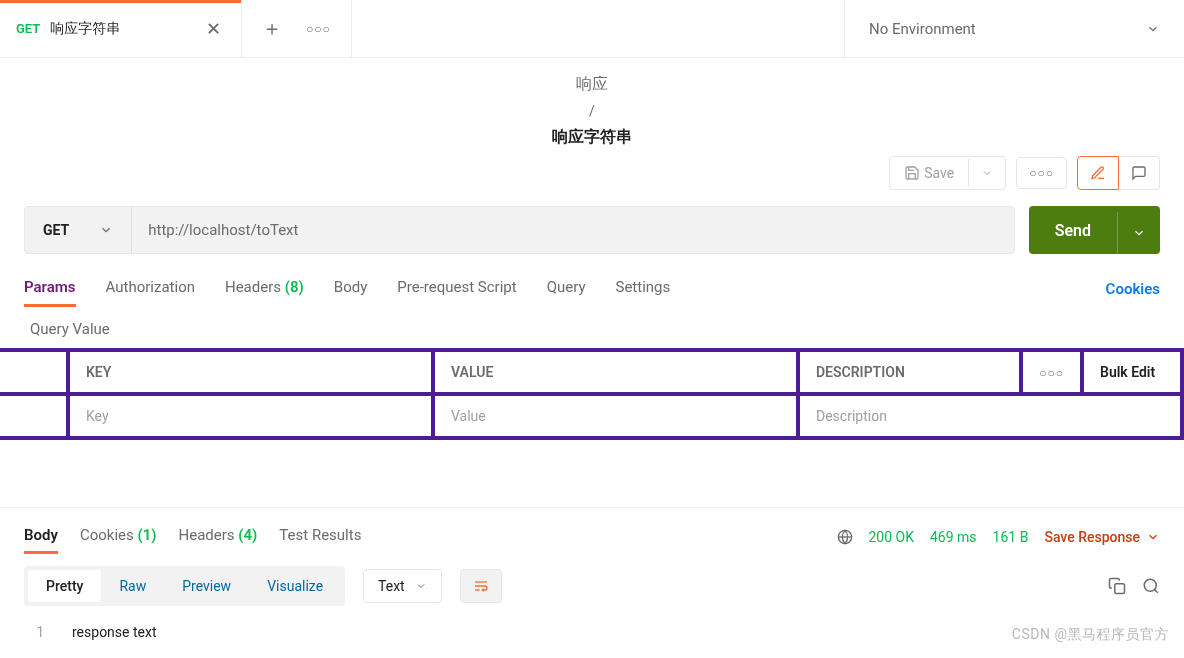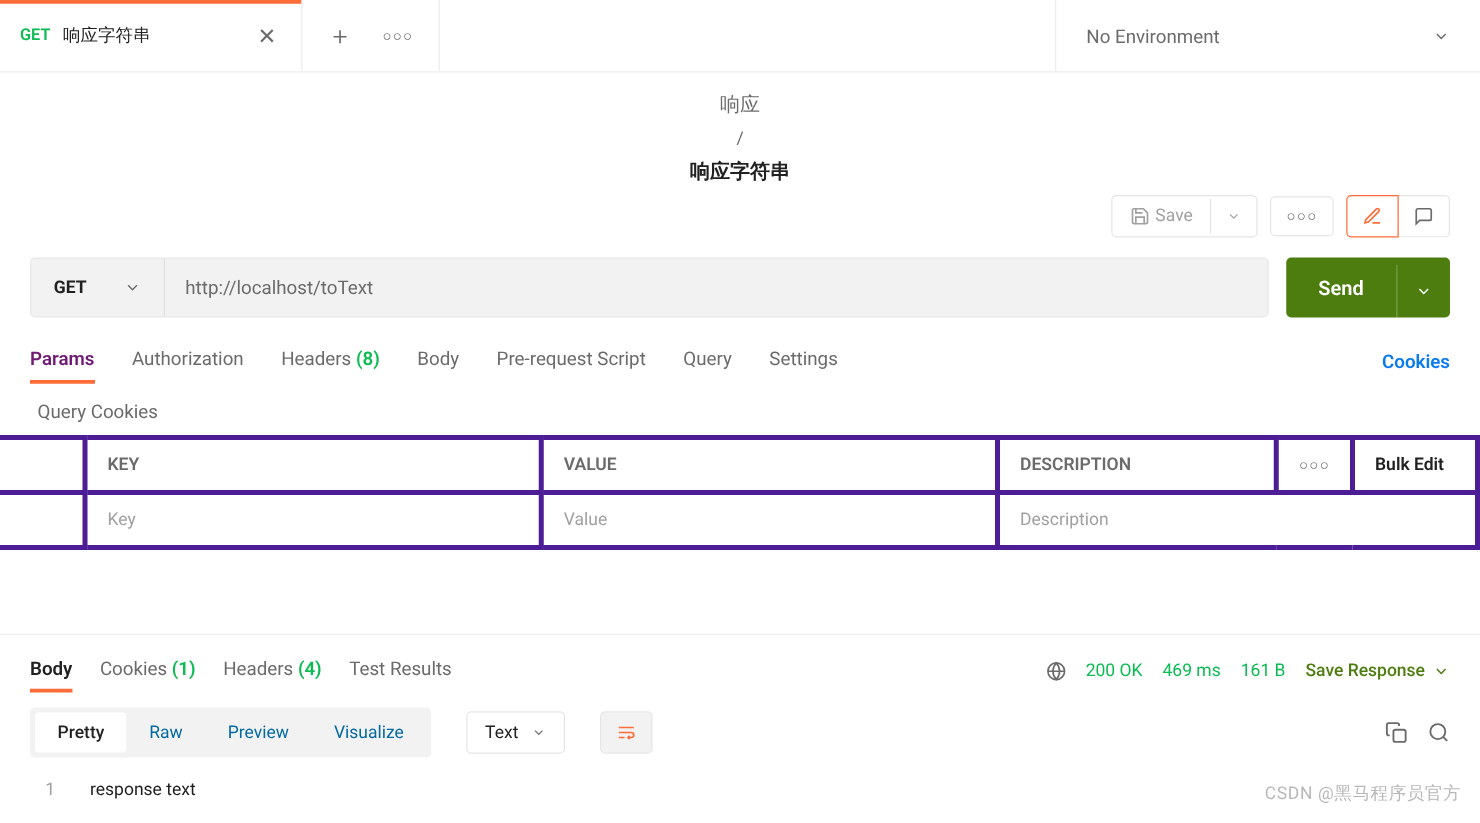--- a/index.html
+++ b/index.html
@@ -51,23 +51,23 @@
 .col-opts { width: 50px; text-align: center !important; }
 .col-bulk { width: 100px; font-weight: 600 !important; color: #212121 !important; text-align: center; }
 .resp-section { position: absolute; bottom: 0; left: 0; right: 0; background: #fff; border-top: 1px solid #f0f0f0; padding-top: 4px; }
 .resp-tabs { display: flex; padding: 8px 24px 0 24px; gap: 22px; align-items: center; }
 .resp-tab { padding: 6px 0 10px 0; color: #6b6b6b; cursor: pointer; font-size: 15px; position: relative; }
 .resp-tab.active { color: #212121; font-weight: 600; }
 .resp-tab.active::after { content: ""; position: absolute; bottom: 0; left: 0; right: 0; height: 3px; background: #ff6c37; }
 .resp-tab .count { color: #0cbb52; font-weight: 600; }
 .resp-status { margin-left: auto; display: flex; gap: 16px; align-items: center; font-size: 14px; }
 .status-green { color: #0cbb52; }
-.save-resp { color: #4d7c0f; font-weight: 500; display: flex; gap: 6px; align-items: center; cursor: pointer; }
+.save-resp { color: #c2410c; font-weight: 500; display: flex; gap: 6px; align-items: center; cursor: pointer; }
 .globe-icon { color: #6b6b6b; }
-.resp-toolbar { display: flex; padding: 12px 24px; gap: 28px; align-items: center; }
+.resp-toolbar { display: flex; padding: 12px 24px; gap: 18px; align-items: center; }
 .view-tabs { display: flex; background: #f2f2f2; border-radius: 4px; padding: 4px; }
 .view-tab { padding: 8px 18px; color: #0369a1; cursor: pointer; border-radius: 3px; font-size: 14px; }
 .view-tab.active { background: #fff; color: #212121; font-weight: 500; }
 .fmt-select { display: flex; align-items: center; gap: 10px; border: 1px solid #e6e6e6; border-radius: 4px; padding: 8px 14px; cursor: pointer; background: #fff; }
 .wrap-btn { border: 1px solid #e6e6e6; background: #f2f2f2; border-radius: 4px; padding: 8px 12px; color: #ff6c37; }
 .resp-toolbar-right { margin-left: auto; display: flex; gap: 16px; color: #6b6b6b; }
 .resp-body { padding: 6px 24px 18px 24px; font-family: Menlo, Consolas, monospace; font-size: 14px; display: flex; gap: 28px; }
 .line-no { color: #a0a0a0; width: 20px; text-align: right; }
 .watermark { position: absolute; bottom: 14px; right: 15px; color: #b8b8b8; font-size: 14px; letter-spacing: 0.5px; }
 svg { display: block; }
@@ -165,21 +165,21 @@
     <span>Headers</span>
     <span class="count">(8)</span>
   </div>
   <div class="req-tab">Body</div>
   <div class="req-tab">Pre-request Script</div>
   <div class="req-tab">Query</div>
   <div class="req-tab">Settings</div>
   <div class="cookies-link">Cookies</div>
 </div>
 
-<div class="query-title">Query Cookies</div>
+<div class="query-title">Query Value</div>
 
 <table class="params-table">
   <tbody>
       <tr>
     <th class="col-handle"></th>
     <th class="col-key">KEY</th>
     <th class="col-val">VALUE</th>
     <th>DESCRIPTION</th>
     <th class="col-opts"><span class="dots-h">○○○</span></th>
     <th class="col-bulk">Bulk Edit</th>

